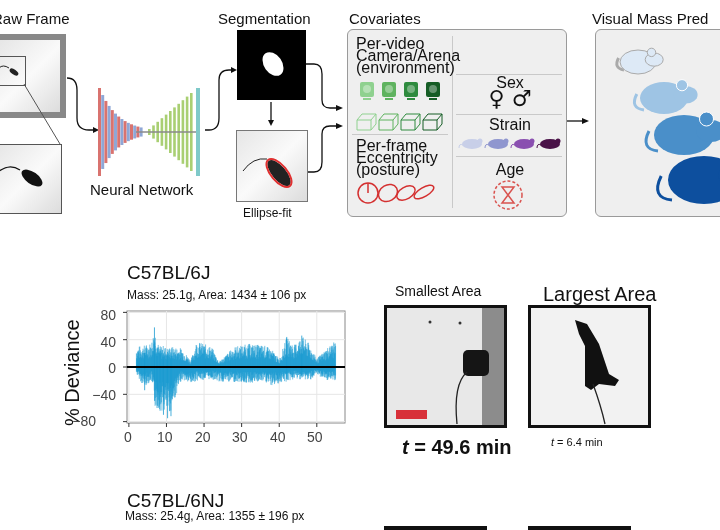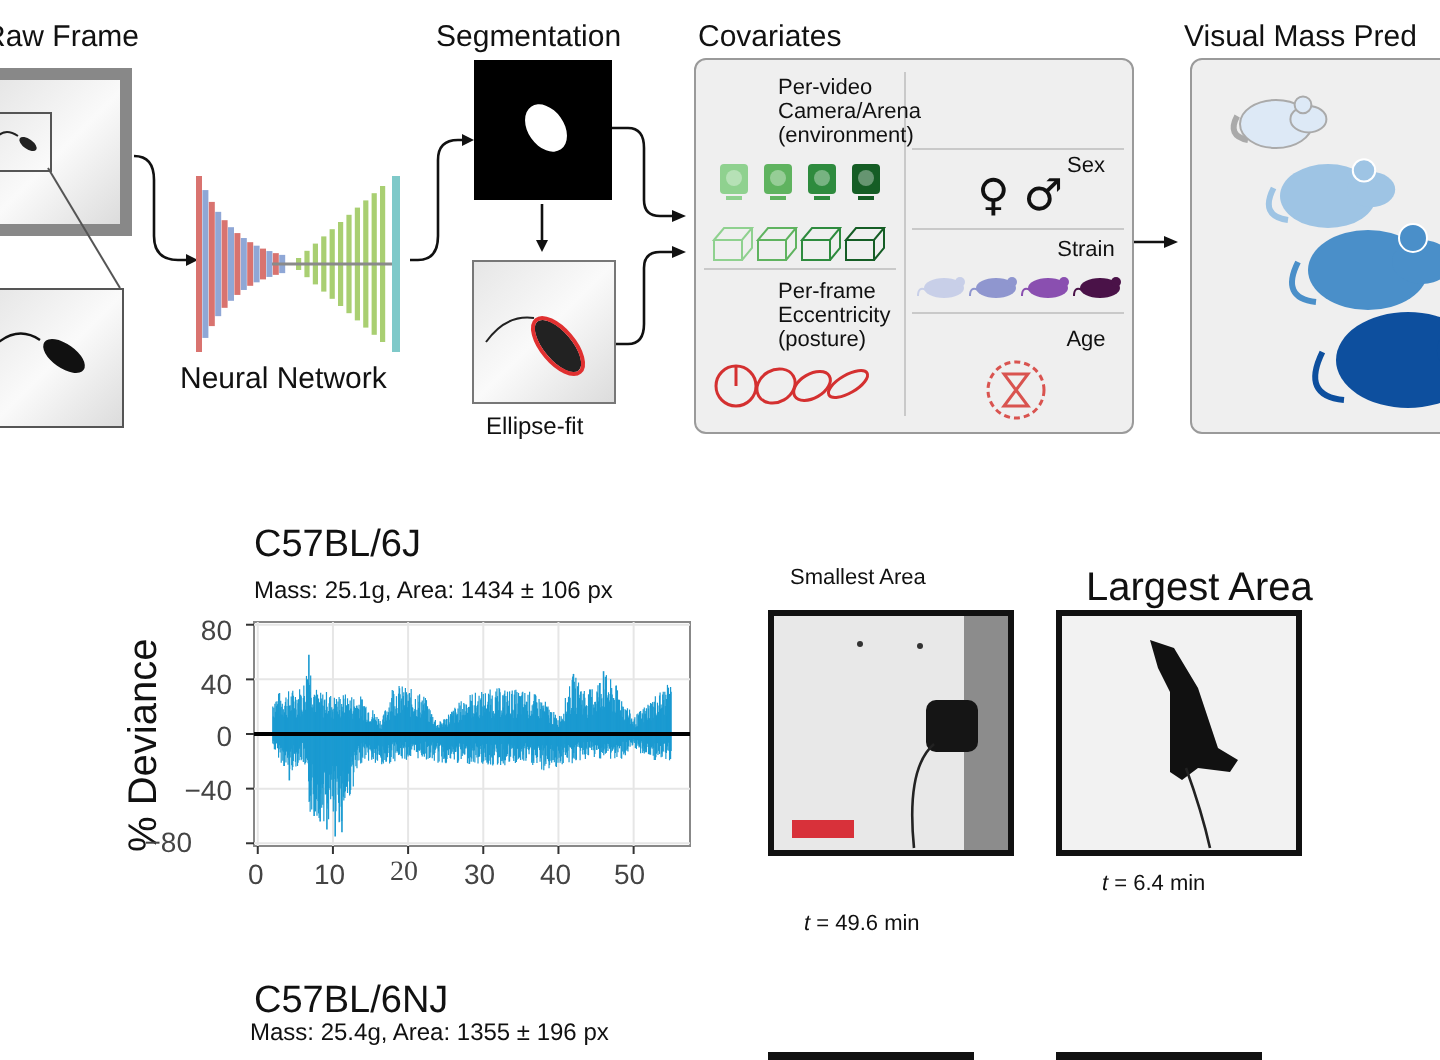--- a/index.html
+++ b/index.html
@@ -3,21 +3,21 @@
 <meta charset="utf-8">
 <style>
   html, body { margin: 0; padding: 0; background: #ffffff; }
   body { width: 720px; height: 530px; position: relative; overflow: hidden;
          font-family: "Liberation Sans", sans-serif; color: #111; }
   .abs { position: absolute; }
   .title { font-size: 15px; color: #111; white-space: nowrap; }
   .small { font-size: 12px; white-space: nowrap; }
   .photo { background: linear-gradient(135deg,#e6e6e6,#fafafa 50%,#dcdcdc); }
   .cov-box { border: 1px solid #9a9a9a; border-radius: 6px; background: #efefef; }
-  .panel-label { font-size: 11px; line-height: 12px; margin-left: 33px; }
+  .panel-label { font-size: 16px; line-height: 12px; }
   .divider-h { height: 1px; background: #c9c9c9; }
   .tick-label { font-size: 14px; color: #444; }
   .axis-title { font-size: 20px; transform: rotate(-90deg); transform-origin: left top; white-space: nowrap; }
   .img-frame { border: 3px solid #111; box-sizing: border-box; }
 </style>
 </head>
 <body>
 
 <div class="abs title" style="left:-8px;top:10px;">Raw Frame</div>
 <div class="abs photo" style="left:-6px;top:34px;width:72px;height:84px;border:6px solid #888;box-sizing:border-box;"></div>
@@ -997,37 +997,37 @@
     <line x1="49.59310344827586" y1="46.97560975609756" x2="49.59310344827586" y2="113.21951219512195" stroke="#1a9ad1" stroke-width="0.8"></line>
     <line x1="52.97586206896551" y1="48.34146341463415" x2="52.97586206896551" y2="111.17073170731706" stroke="#1a9ad1" stroke-width="0.8"></line>
     <line x1="26.665517241379312" y1="48.34146341463415" x2="26.665517241379312" y2="85.21951219512195" stroke="#1a9ad1" stroke-width="0.8"></line>
     <line x1="168.74137931034483" y1="31.951219512195124" x2="168.74137931034483" y2="68.82926829268294" stroke="#1a9ad1" stroke-width="0.8"></line>
     <line x1="183.77586206896552" y1="30.585365853658537" x2="183.77586206896552" y2="70.1951219512195" stroke="#1a9ad1" stroke-width="0.8"></line>
     <line x1="9" y1="62" x2="227" y2="62" stroke="#000" stroke-width="2"></line>
   </svg>
 
 <div class="abs tick-label" style="left:124px;top:429px;">0</div>
 <div class="abs tick-label" style="left:157px;top:429px;">10</div>
-<div class="abs tick-label" style="left:195px;top:429px;font-family:Liberation Serif, serif;">20</div>
+<div class="abs tick-label" style="left:195px;top:429px;">20</div>
 <div class="abs tick-label" style="left:232px;top:429px;">30</div>
 <div class="abs tick-label" style="left:270px;top:429px;">40</div>
 <div class="abs tick-label" style="left:307px;top:429px;">50</div>
 
-<div class="abs" style="left:395px;top:283px;font-size:11px;">Smallest Area</div>
+<div class="abs" style="left:395px;top:283px;font-size:14px;">Smallest Area</div>
 <div class="abs img-frame" style="left:384px;top:305px;width:123px;height:123px;background:#e8e8e8;">
   <div class="abs" style="right:0;top:0;width:22px;height:117px;background:#8c8c8c;"></div>
   <svg class="abs" style="left:0;top:0;" width="117" height="117">
     <rect x="76" y="42" width="26" height="26" rx="5" fill="#151515"></rect>
     <path d="M80 64 q-14 12 -10 52" stroke="#222" fill="none" stroke-width="1.3"></path>
     <circle cx="43" cy="14" r="1.5" fill="#333"></circle>
     <circle cx="73" cy="15" r="1.5" fill="#333"></circle>
     <rect x="9" y="102" width="31" height="9" fill="#d8313a"></rect>
   </svg>
 </div>
-<div class="abs" style="left:402px;top:456px;font-size:11px;"><i>t</i><span> = 49.6 min</span></div>
+<div class="abs" style="left:402px;top:436px;font-size:20px;font-weight:bold;"><i>t</i><span> = 49.6 min</span></div>
 
 <div class="abs" style="left:543px;top:283px;font-size:20px;">Largest Area</div>
 <div class="abs img-frame" style="left:528px;top:305px;width:123px;height:123px;background:#f2f2f2;">
   <svg width="117" height="117">
     <path d="M44 12 l12 4 l12 20 l10 30 l10 6 l-4 6 l-16 -2 l-8 6 l-6 -4 l0 -40 l-6 -12 z" fill="#111"></path>
     <path d="M62 76 q8 22 12 40" stroke="#222" fill="none" stroke-width="1.3"></path>
   </svg>
 </div>
 <div class="abs" style="left:551px;top:436px;font-size:11px;"><i>t</i><span> = 6.4 min</span></div>
 

